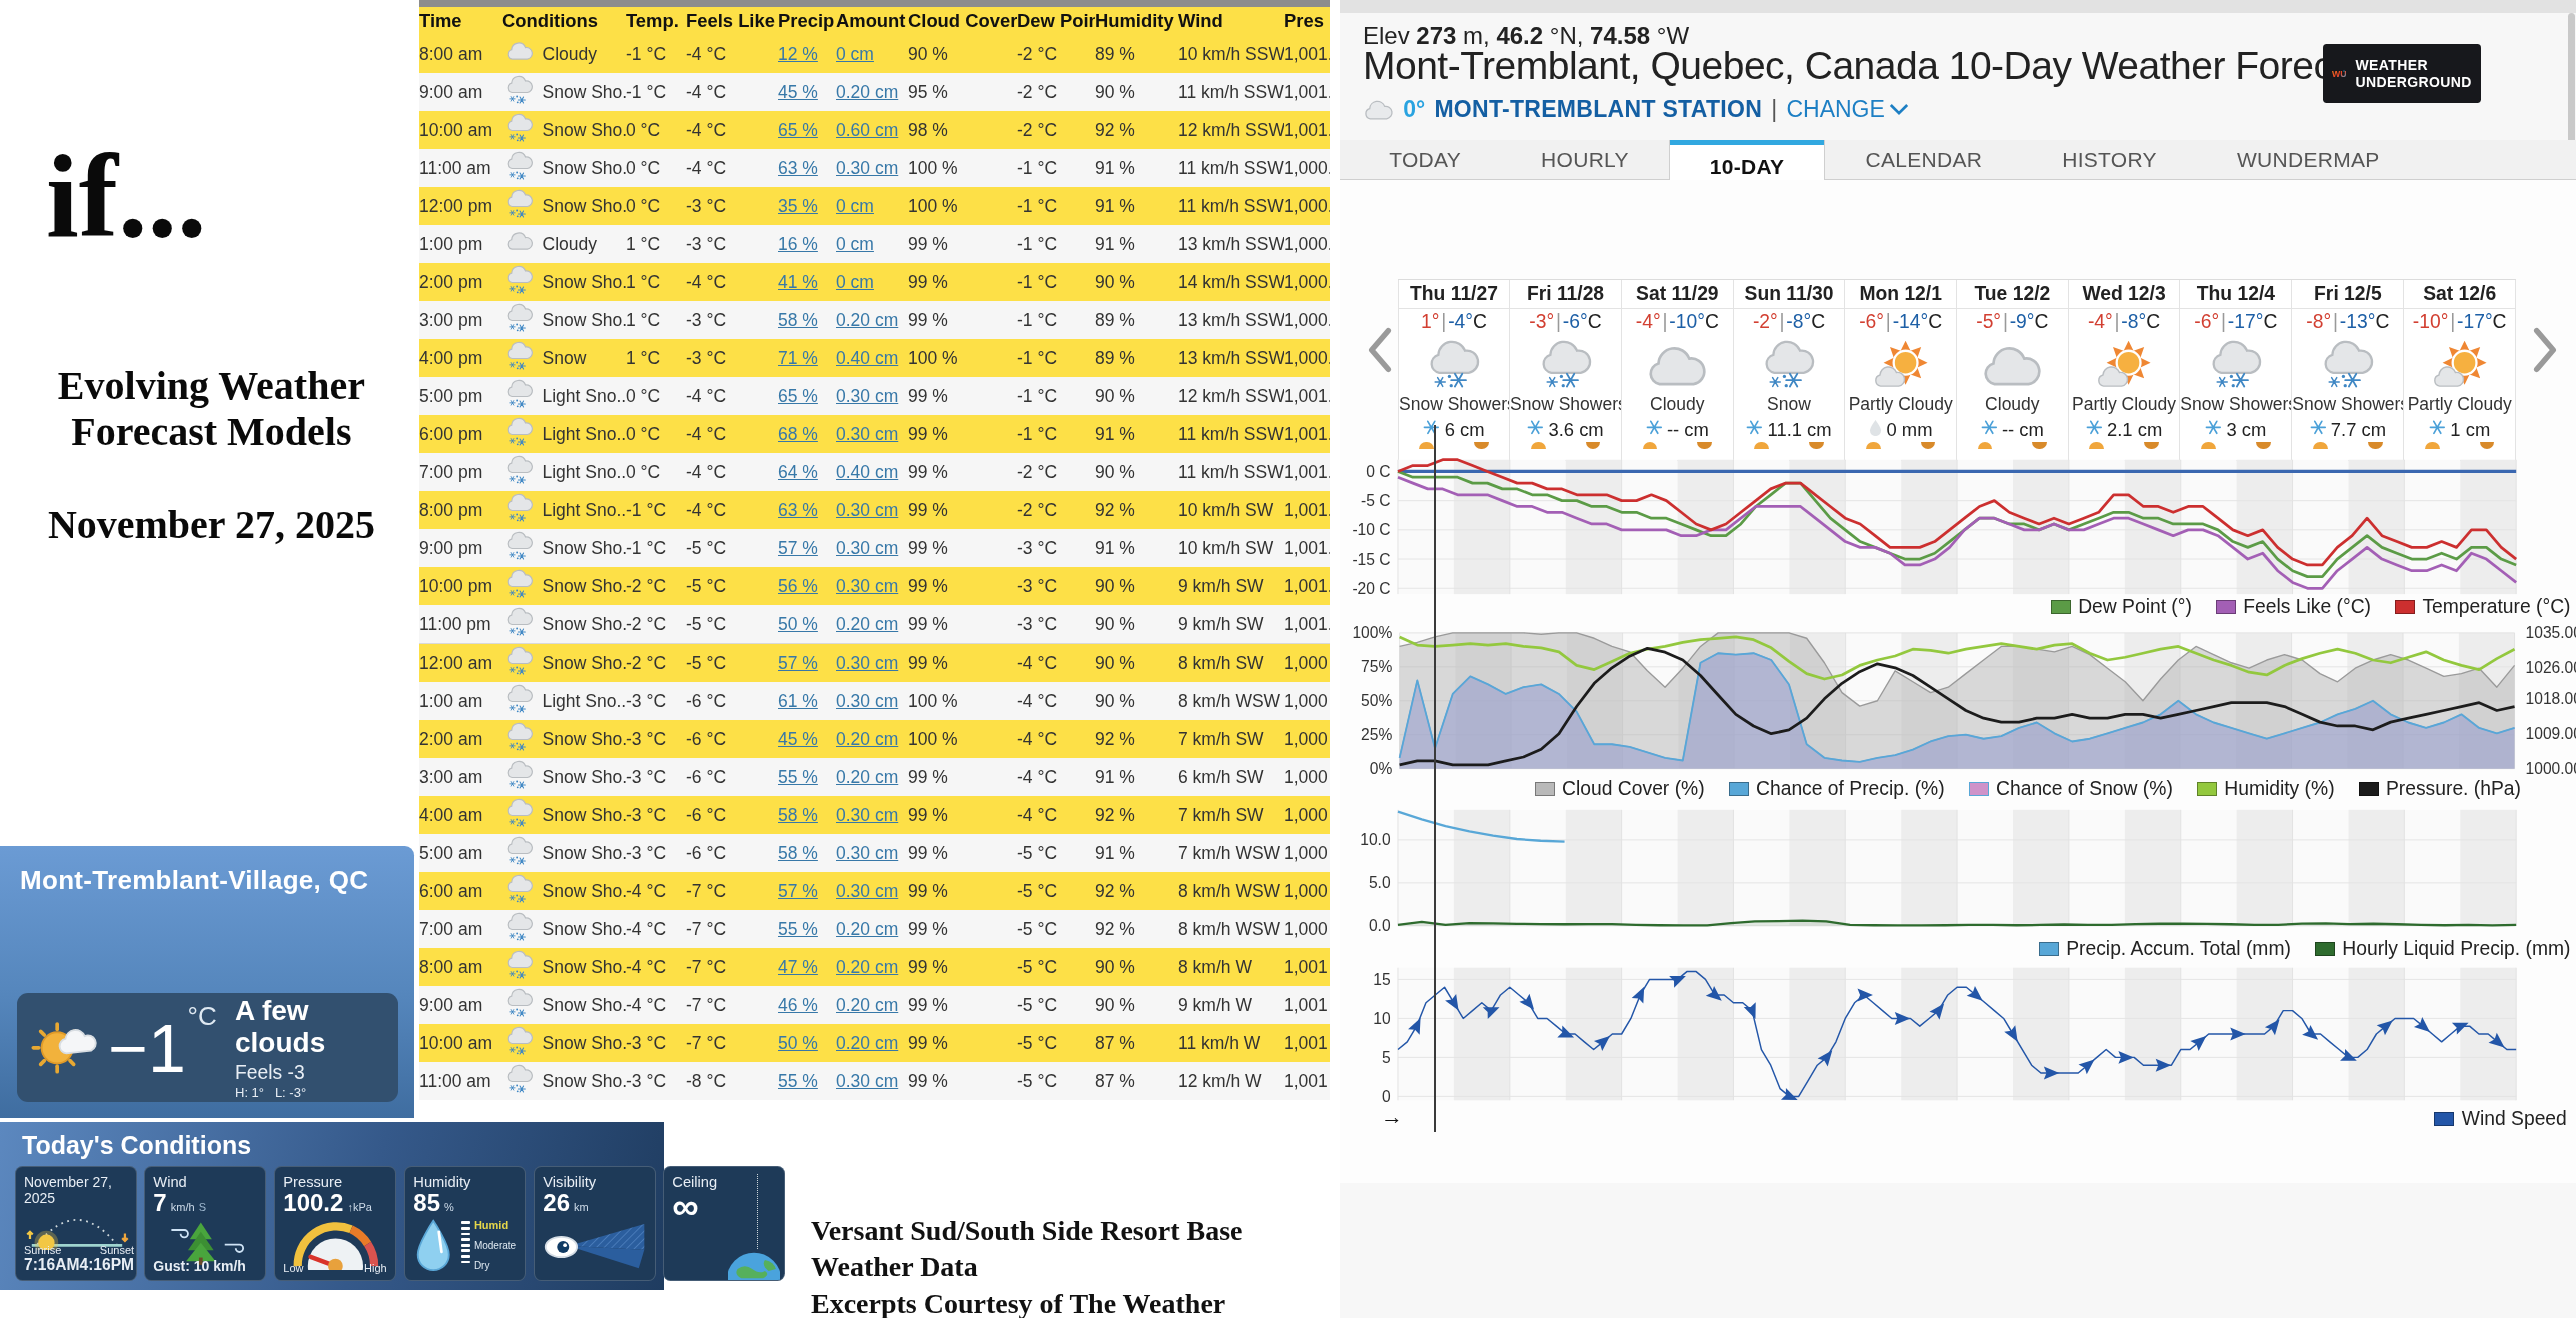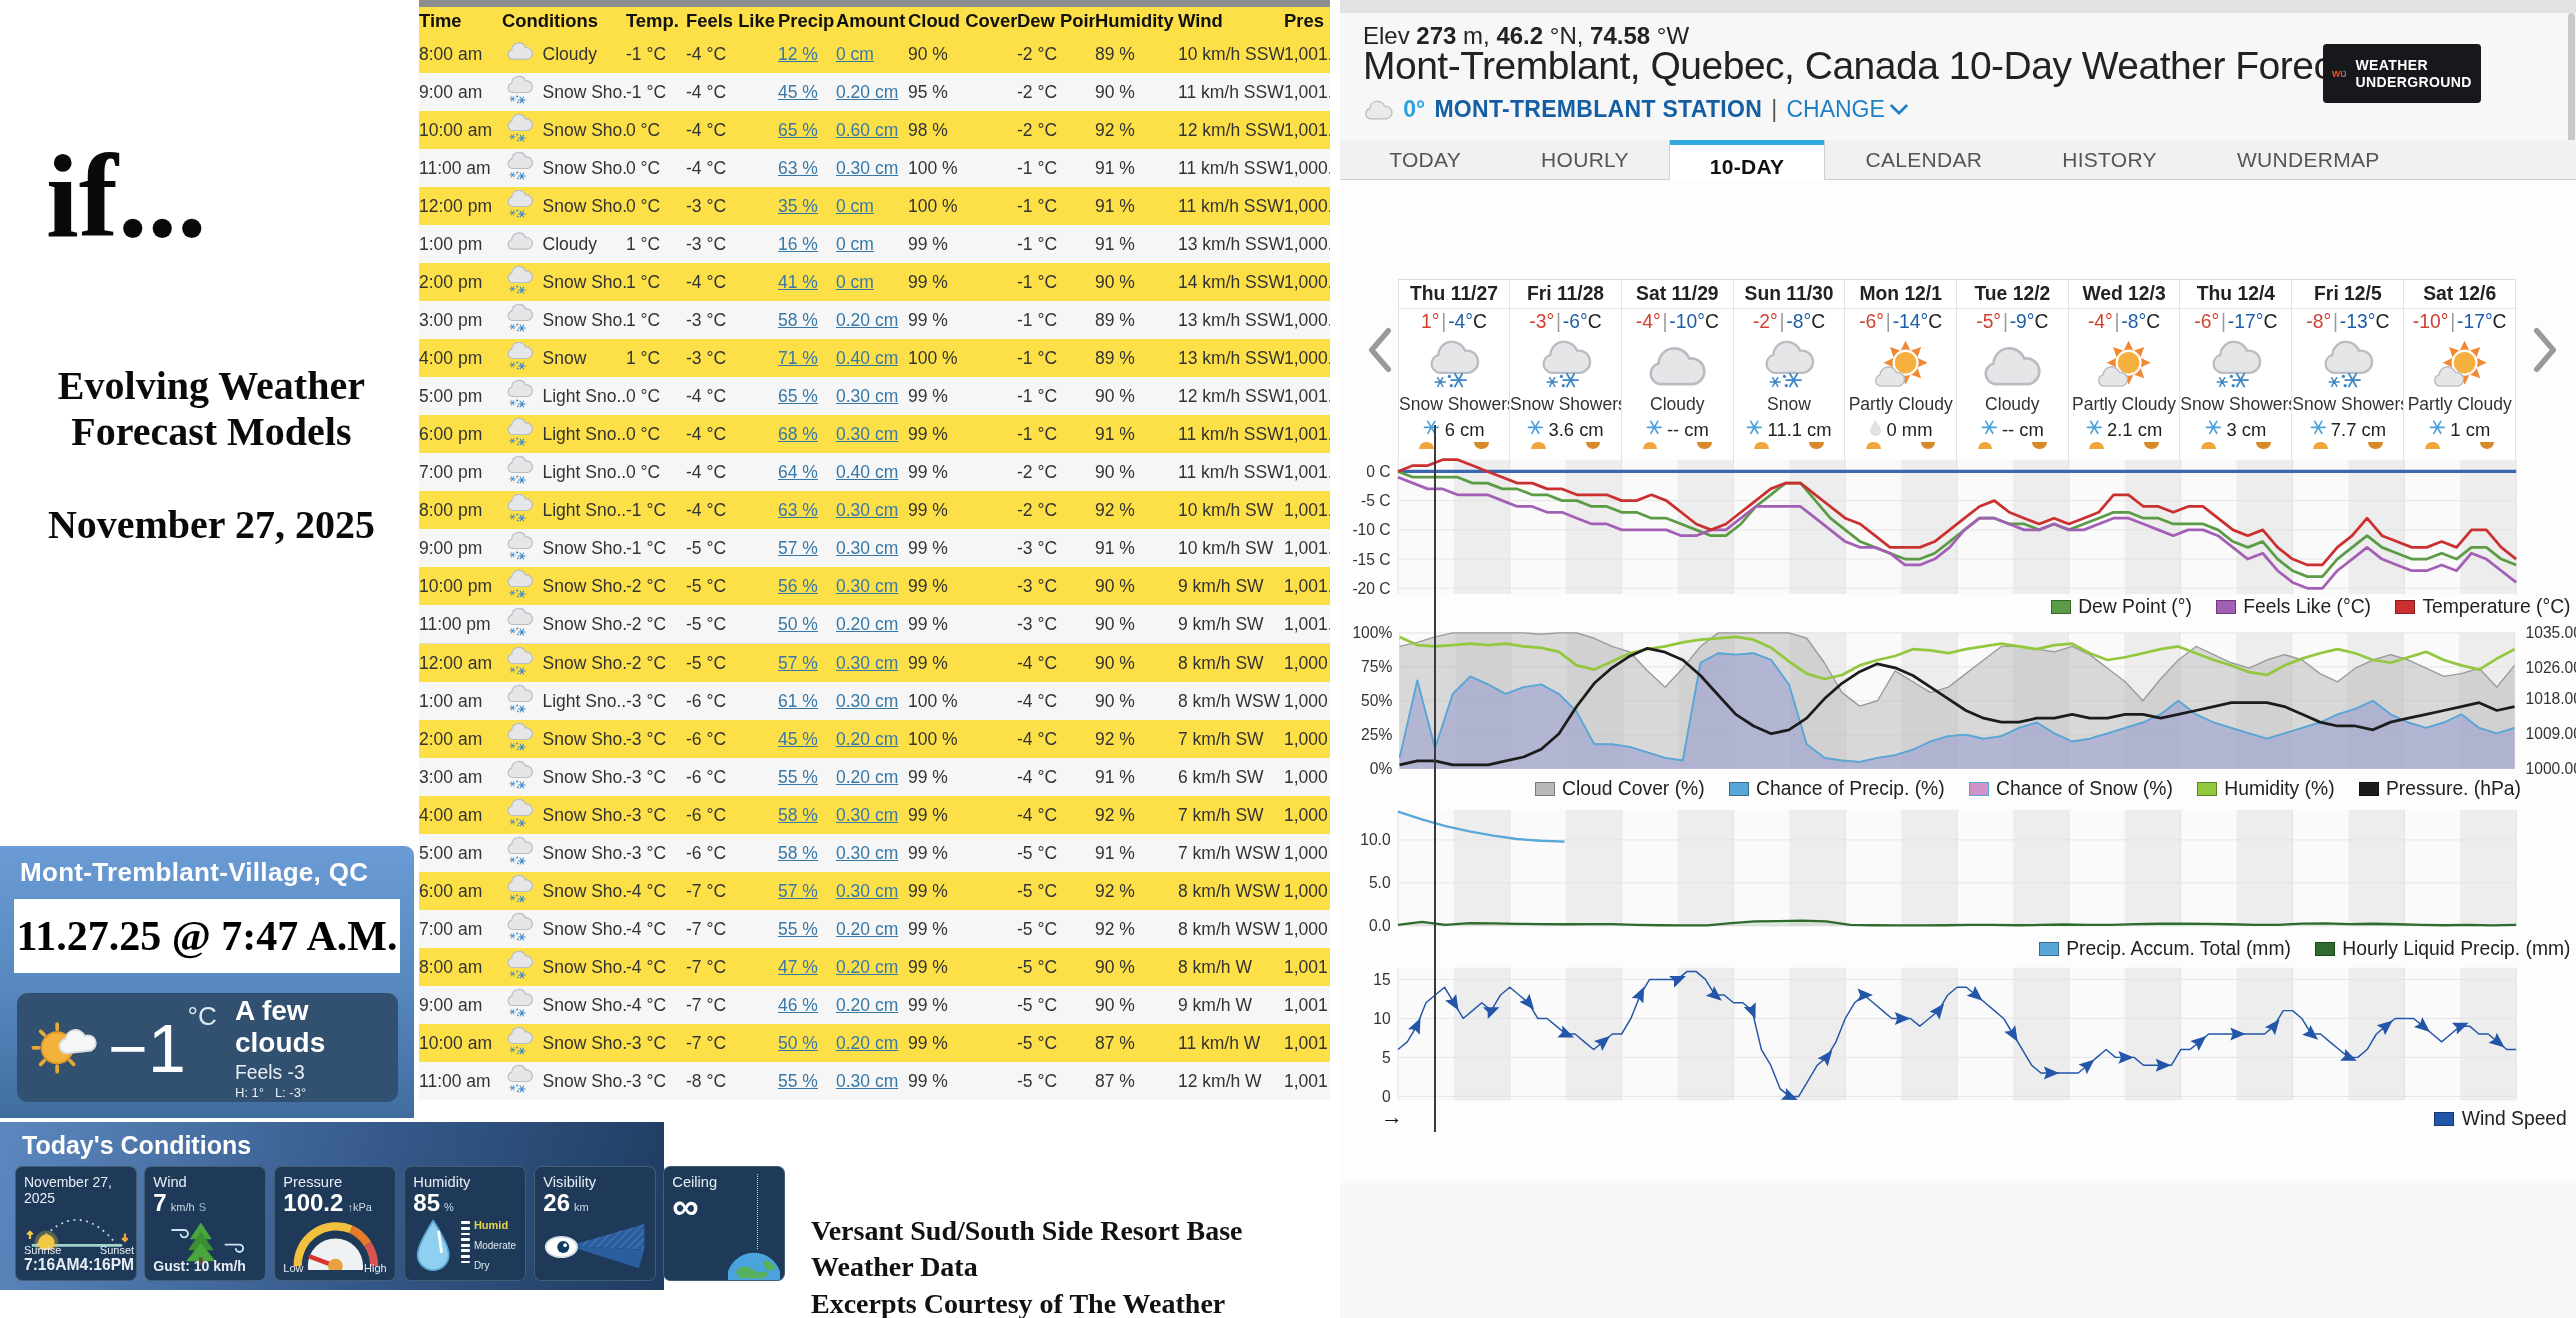--- a/index.html
+++ b/index.html
@@ -8,21 +8,21 @@
   .abs{position:absolute;}
 
   
   .serif{font-family:"Liberation Serif",serif;}
   #if-title{left:46px;top:129px;width:331px;font-size:118px;font-weight:bold;color:#0a0a0a;}
   #subtitle{left:18.4px;top:363px;width:386px;text-align:center;font-size:40px;font-weight:bold;color:#0a0a0a;line-height:1.15;}
   #date-line{left:18.4px;top:501px;width:386px;text-align:center;font-size:40px;font-weight:bold;color:#0a0a0a;}
 
   
   #widget{left:0;top:846px;width:414px;height:272px;background:linear-gradient(180deg,#6b9bd4 0%,#5586bc 55%,#3f6da0 100%);border-top-right-radius:9.2px;}
-  #widget-city{padding:11px 0 0 20px;font-size:26px;font-weight:bold;color:#fff;letter-spacing:0.3px;}
+  #widget-city{padding:19px 0 0 20px;font-size:26px;font-weight:bold;color:#fff;letter-spacing:0.3px;}
   #widget-datebox{position:absolute;left:14px;top:53px;width:386px;height:74px;background:#fff;display:flex;align-items:center;justify-content:center;}
   #widget-datebox span{font-family:"Liberation Serif",serif;font-size:42px;font-weight:bold;color:#000;}
   #widget-card{position:absolute;left:16.6px;top:147px;width:381px;height:109px;background:#32506f;border-radius:11px;display:flex;align-items:center;padding:0 9.2px;box-sizing:border-box;}
   #cur-temp{font-size:68px;font-weight:300;color:#fff;line-height:1;margin-left:5.5px;}
   #cur-unit{font-size:26px;color:#dfe9f2;vertical-align:top;position:relative;top:-31px;left:1.8px;}
   #cur-right{margin-left:20px;color:#fff;}
   #cur-cond{font-size:28px;font-weight:bold;}
   #cur-feels{font-size:19.3px;margin-top:2.8px;color:#e8eef5;}
   #cur-hilo{font-size:13px;margin-top:1.8px;color:#e8eef5;}
 
@@ -111,23 +111,20 @@
 
   <div id="if-title" class="abs serif">if...</div>
   <div id="subtitle" class="abs serif">
     <div>Evolving Weather</div>
     <div>Forecast Models</div>
   </div>
   <div id="date-line" class="abs serif">November 27, 2025</div>
 
   <div id="widget" class="abs">
     <div id="widget-city">Mont-Tremblant-Village, QC</div>
-    <div id="widget-datebox">
-      <span>11.27.25 @ 7:47 A.M.</span>
-    </div>
     <div id="widget-card">
       <span>
         <svg width="77" height="70" viewBox="0 0 84 76">
           <circle cx="34" cy="40" r="17" fill="#f2b23c" stroke="#e09a28" stroke-width="2"></circle>
           <g stroke="#e8a832" stroke-width="4" stroke-linecap="round">
             <line x1="34" y1="14" x2="34" y2="20"></line>
               <line x1="34" y1="60" x2="34" y2="66"></line>
             <line x1="8" y1="40" x2="14" y2="40"></line>
               <line x1="54" y1="40" x2="60" y2="40"></line>
             <line x1="16" y1="22" x2="20" y2="26"></line>

